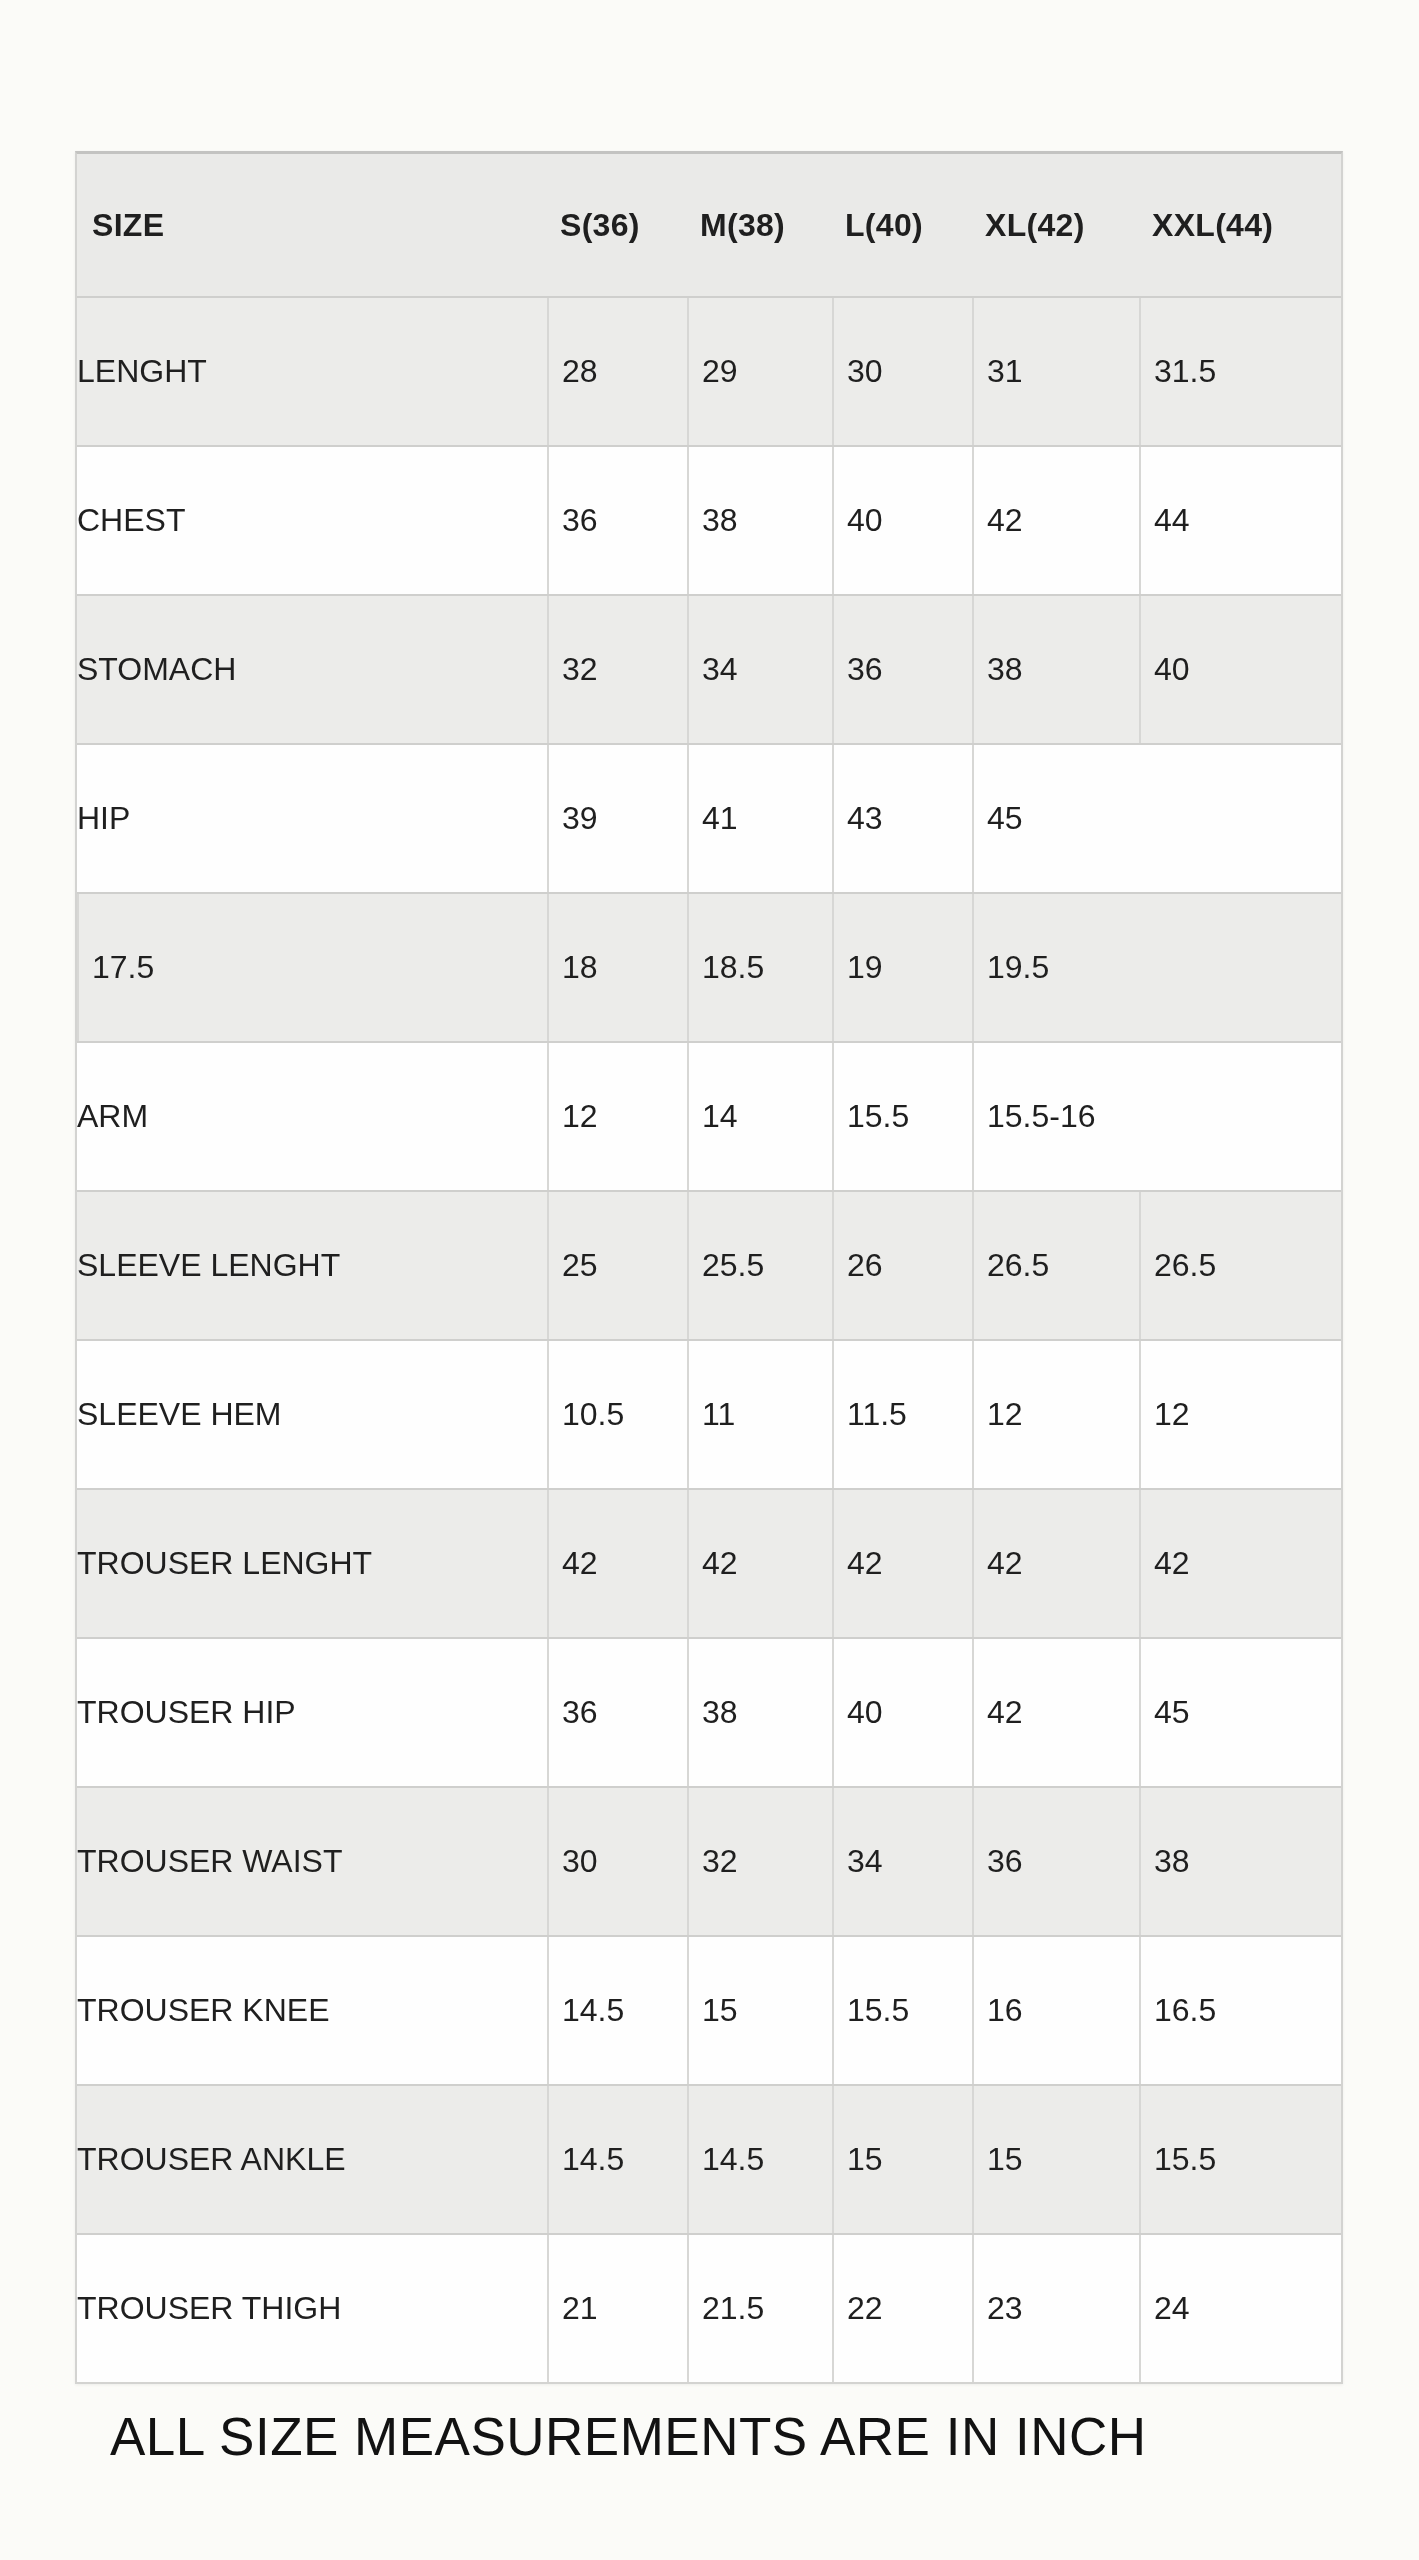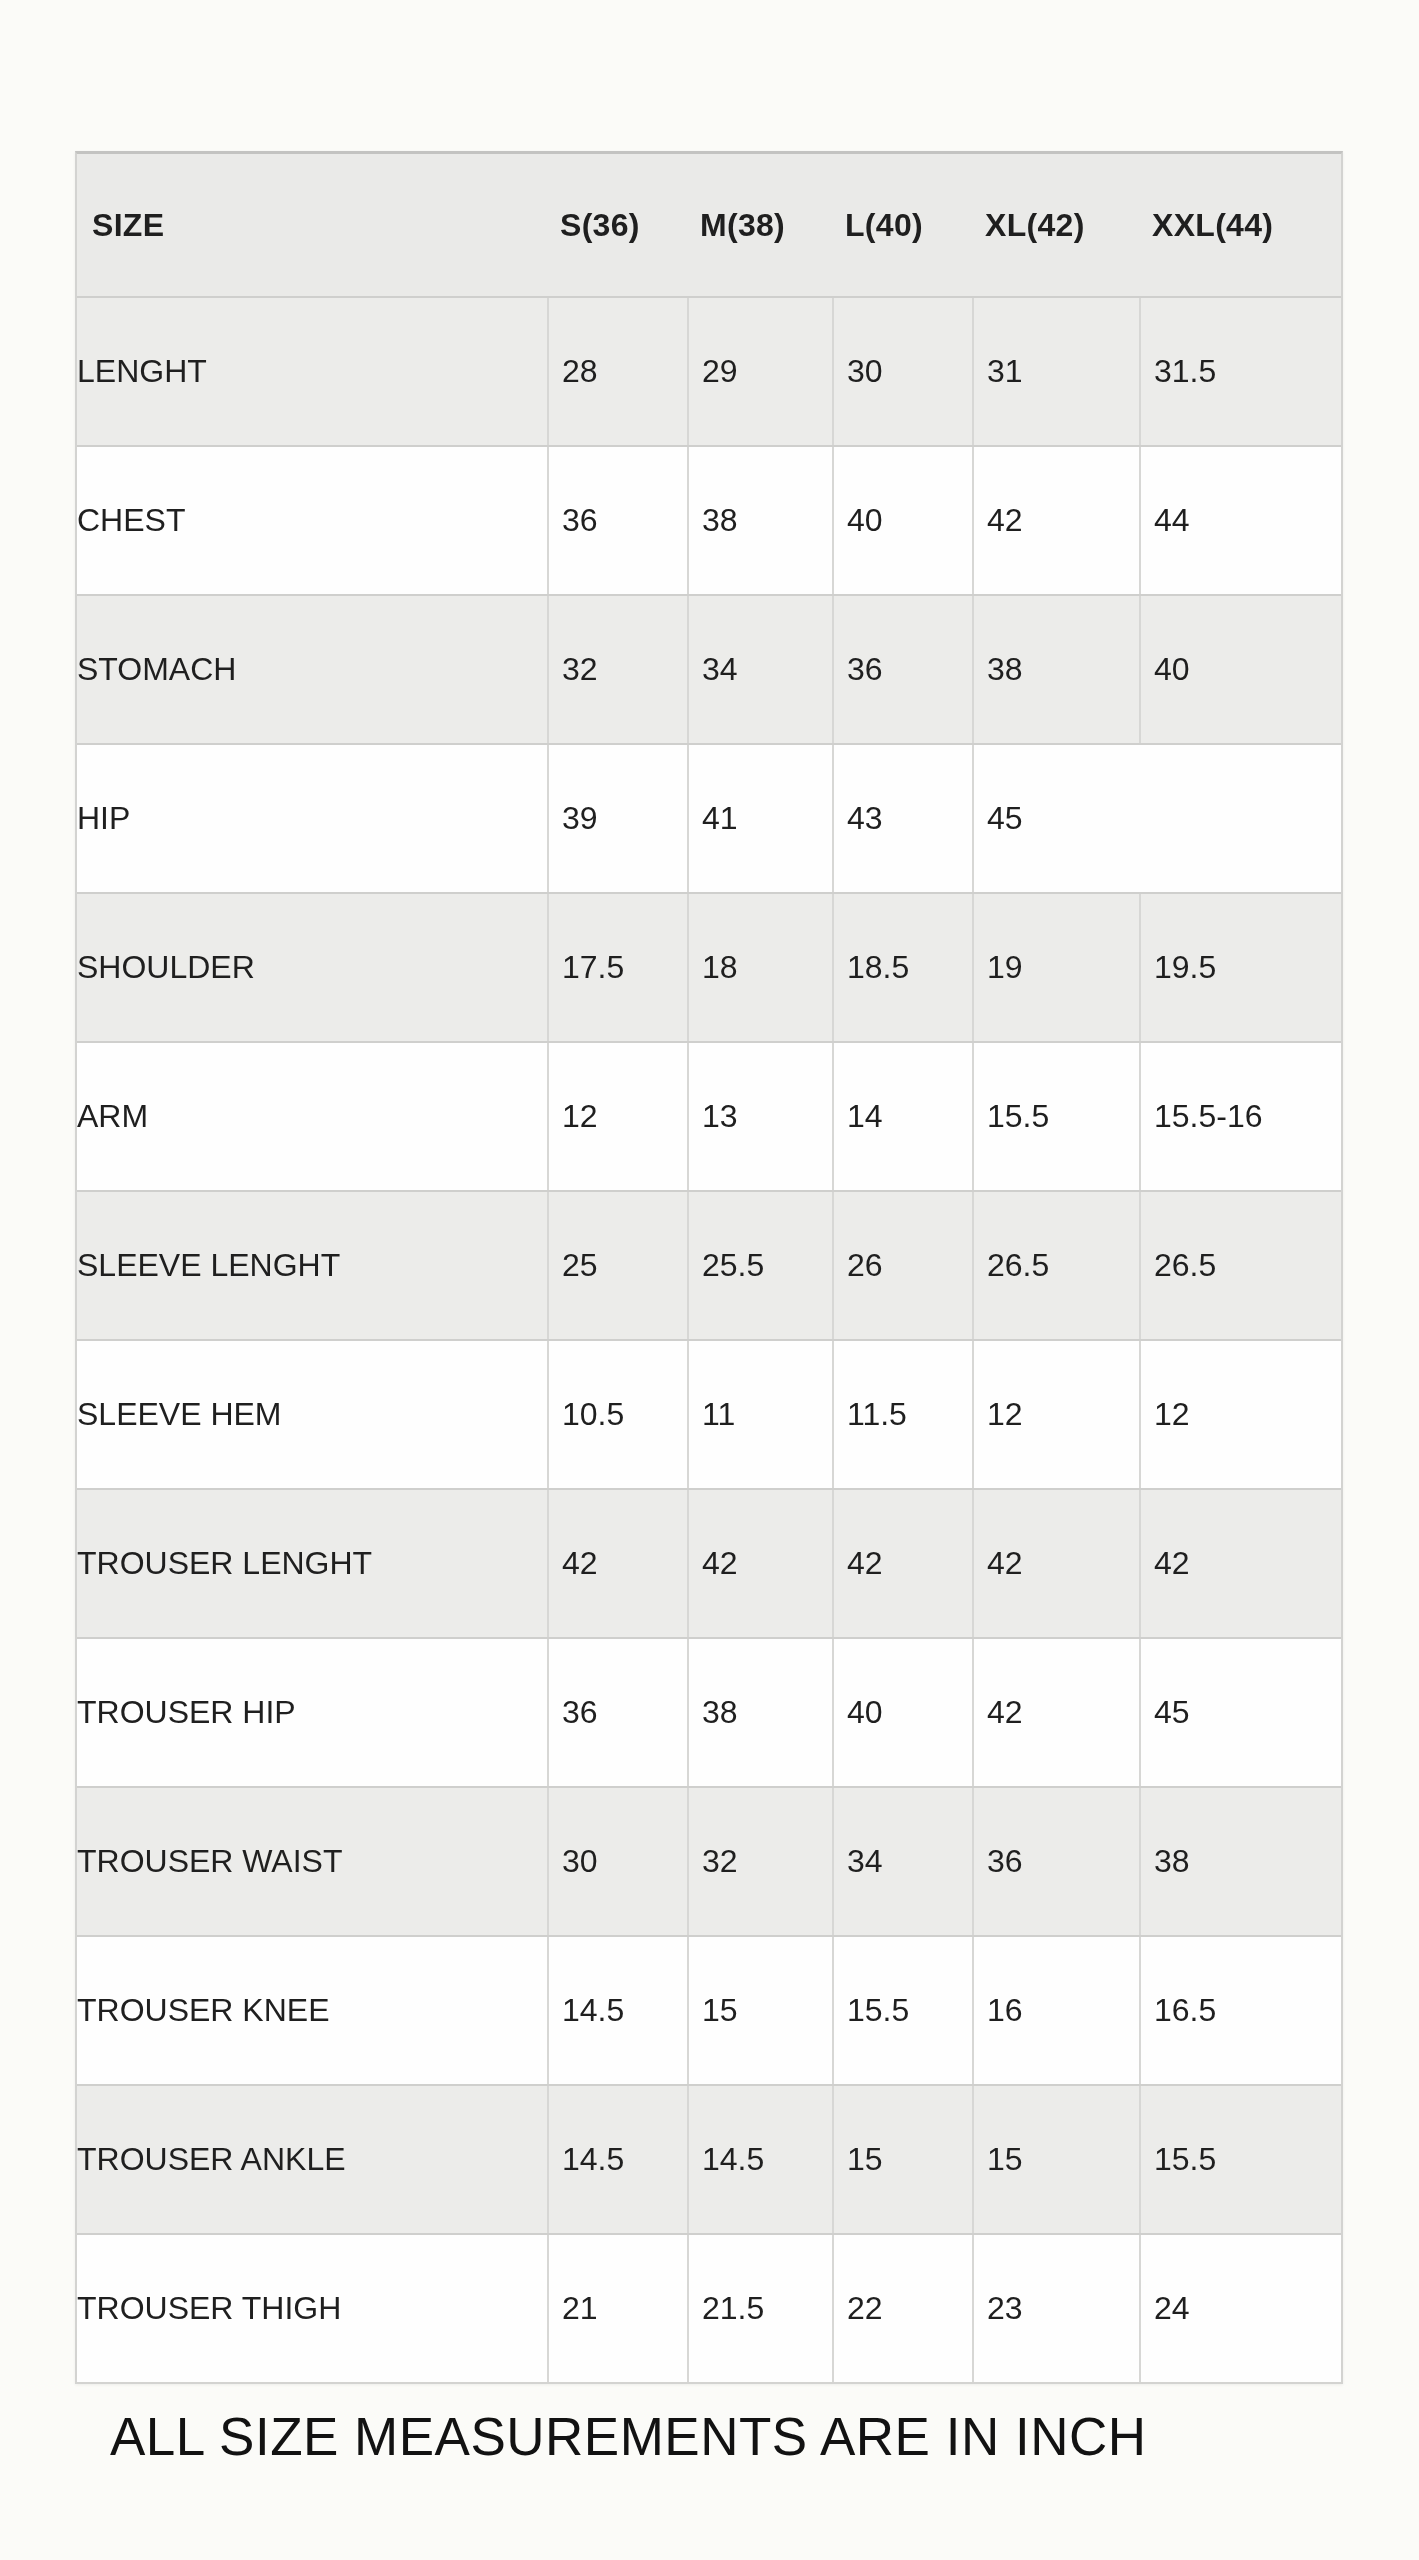--- a/index.html
+++ b/index.html
@@ -112,31 +112,29 @@
         <div class="cell value">40</div>
       </div>
       <div class="row">
         <div class="cell label">HIP</div>
         <div class="cell value">39</div>
         <div class="cell value">41</div>
         <div class="cell value">43</div>
         <div class="cell value">45</div>
       </div>
       <div class="row">
-        <div class="cell label">SHOULDER</div>
         <div class="cell value">17.5</div>
         <div class="cell value">18</div>
         <div class="cell value">18.5</div>
         <div class="cell value">19</div>
         <div class="cell value">19.5</div>
       </div>
       <div class="row">
         <div class="cell label">ARM</div>
         <div class="cell value">12</div>
-        <div class="cell value">13</div>
         <div class="cell value">14</div>
         <div class="cell value">15.5</div>
         <div class="cell value">15.5-16</div>
       </div>
       <div class="row">
         <div class="cell label">SLEEVE LENGHT</div>
         <div class="cell value">25</div>
         <div class="cell value">25.5</div>
         <div class="cell value">26</div>
         <div class="cell value">26.5</div>

